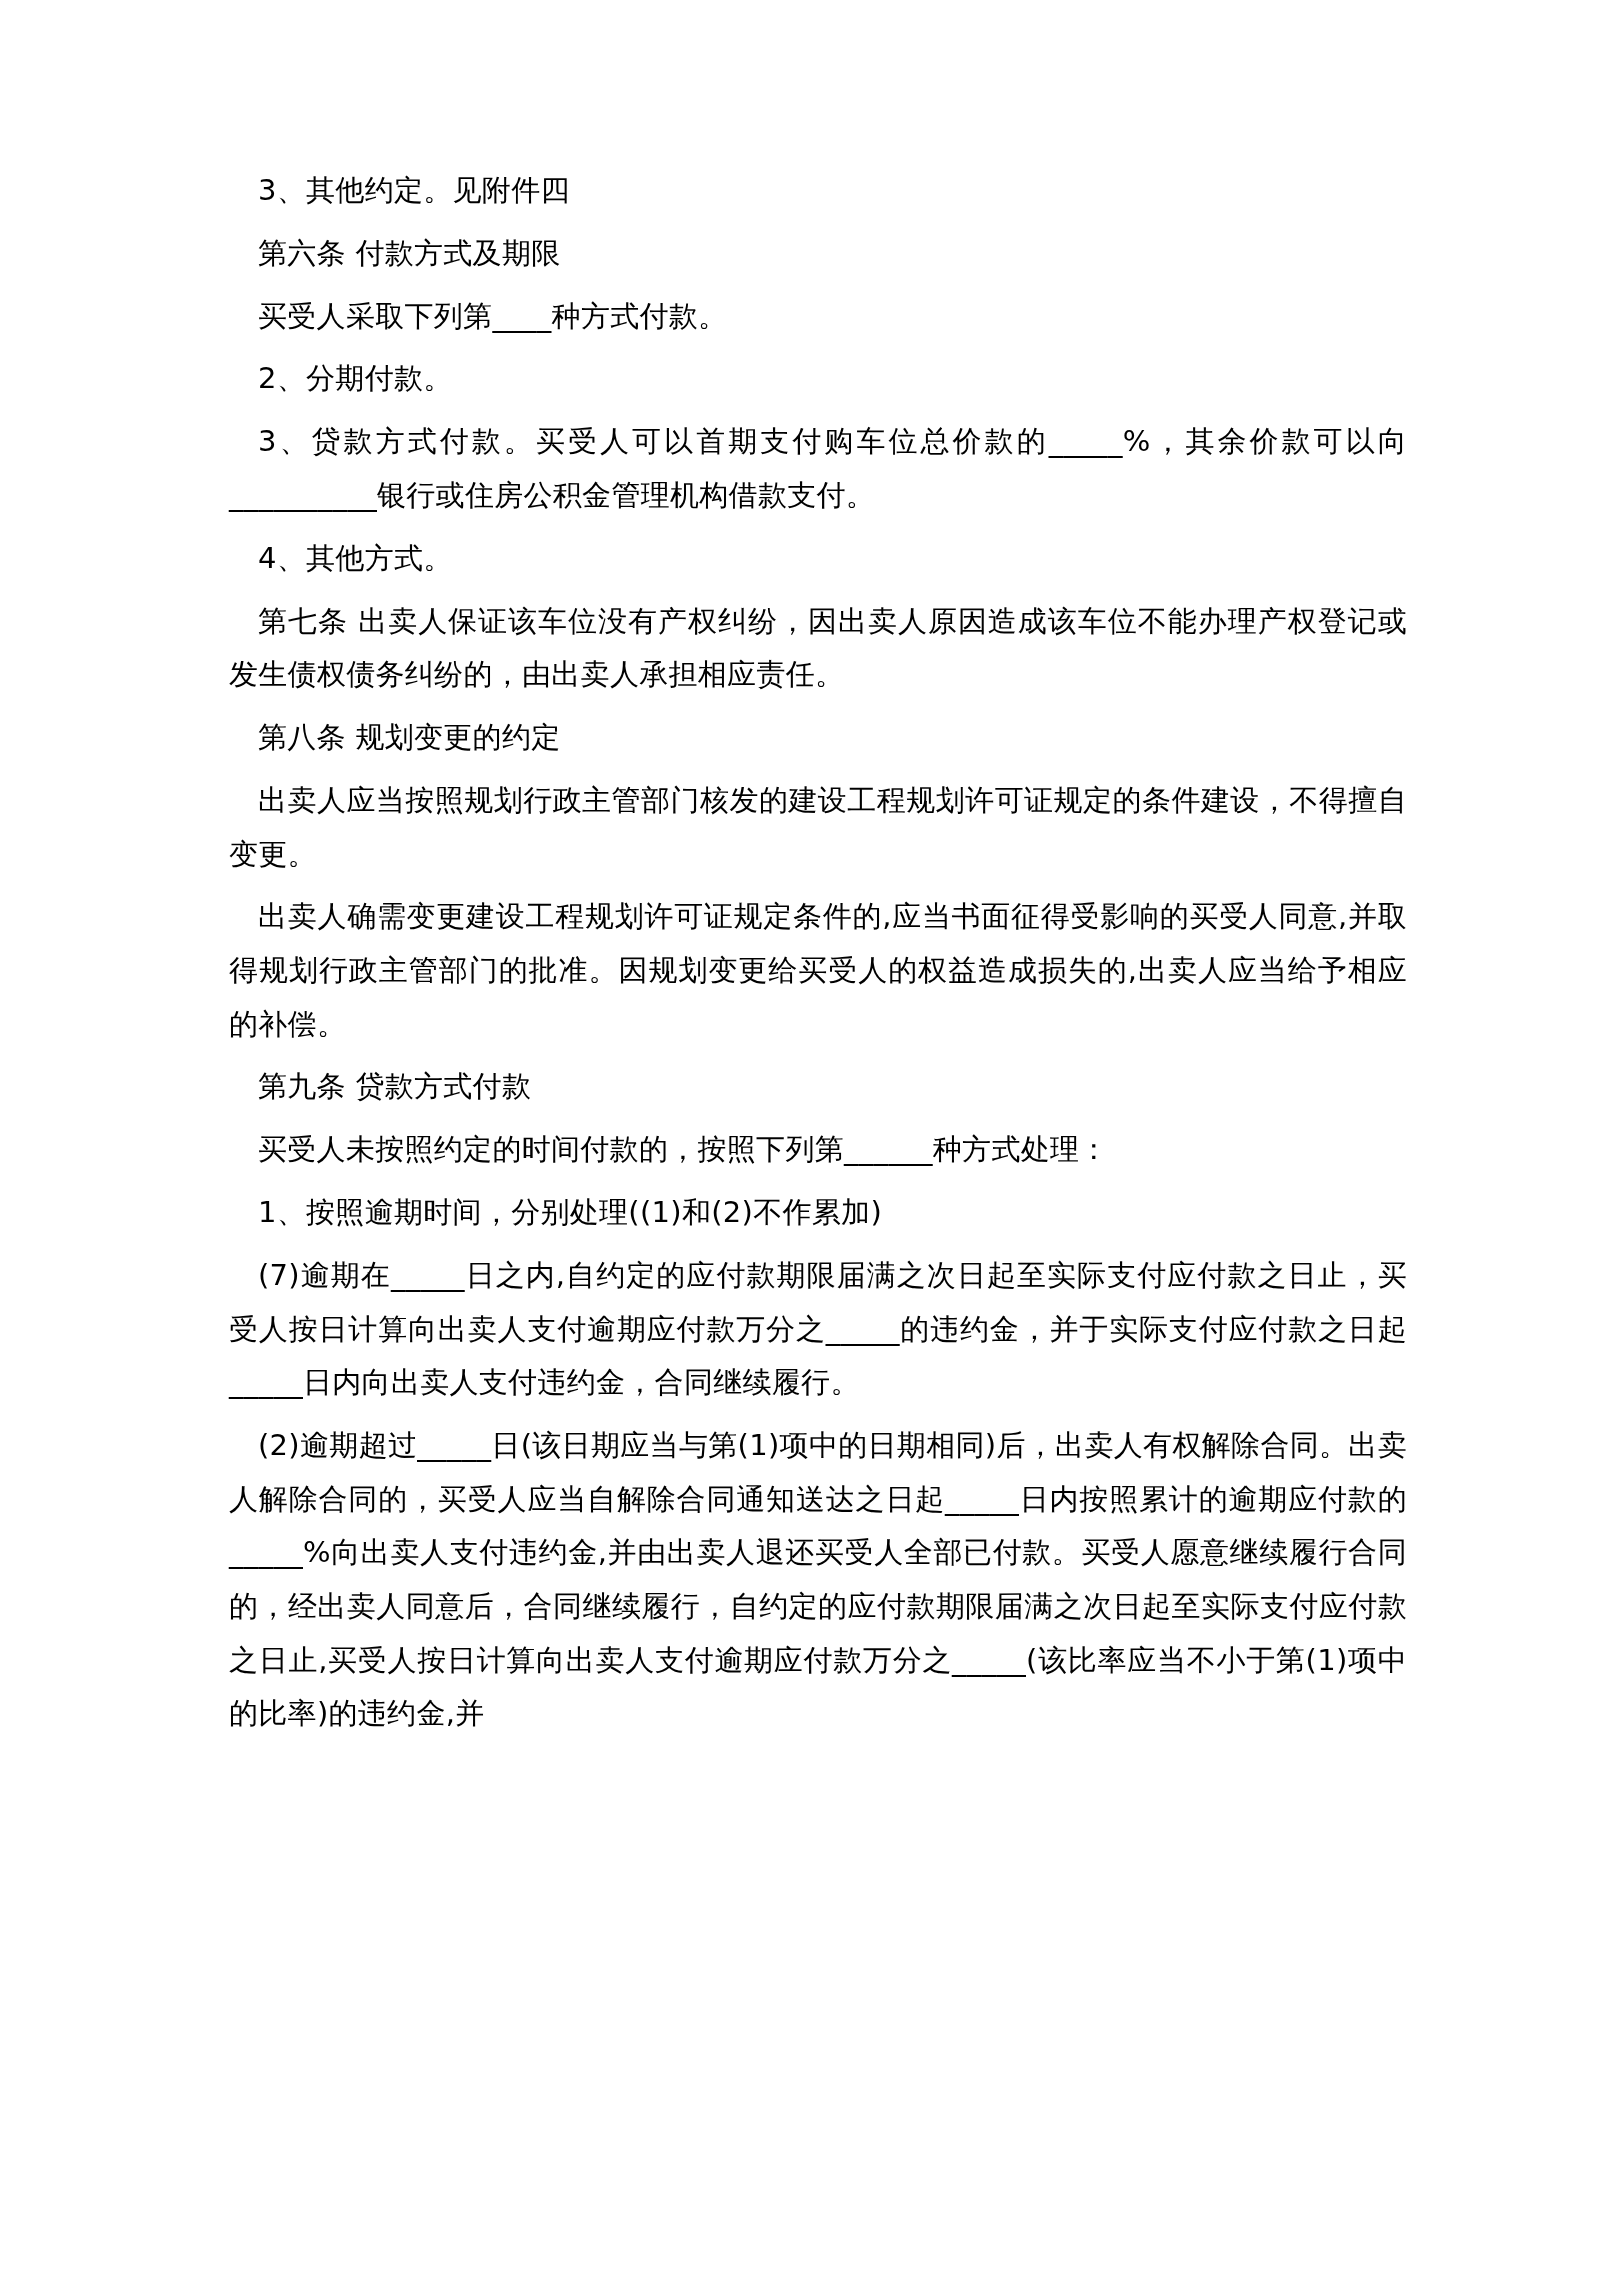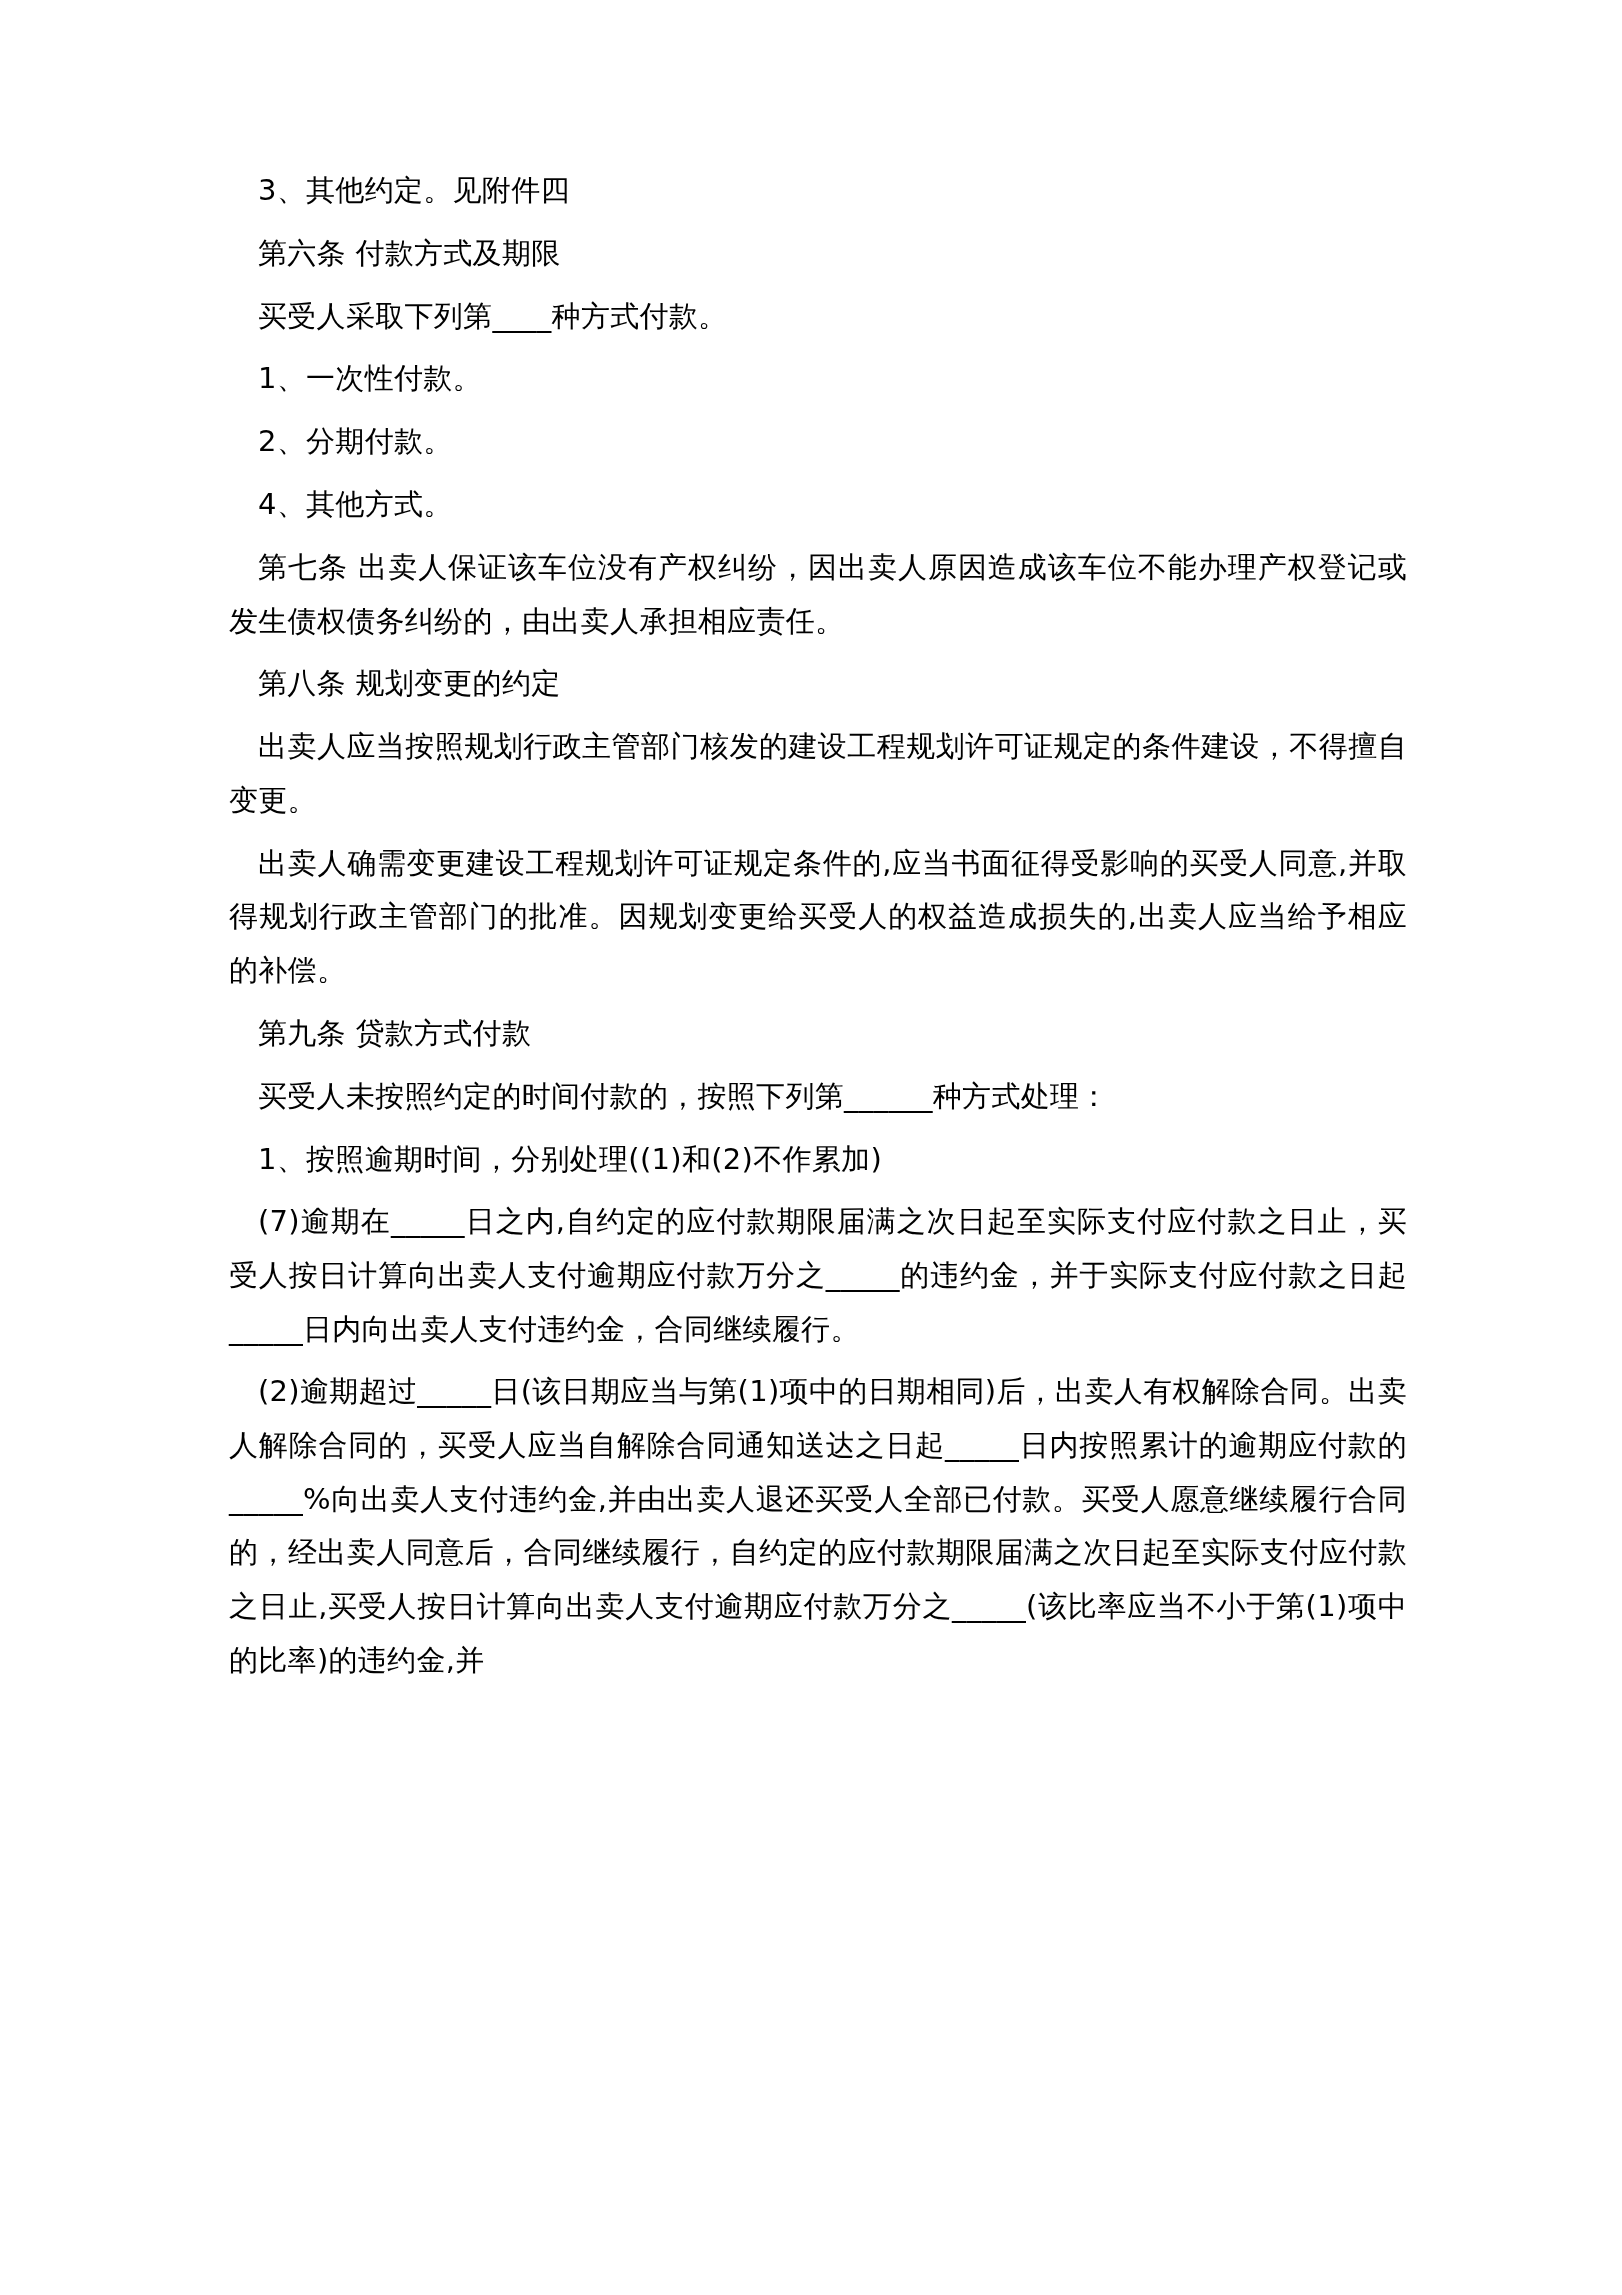--- a/index.html
+++ b/index.html
@@ -38,22 +38,22 @@
   }
 </style>
 </head>
 <body>
 
 <div class="page">
   <div class="doc-body">
     <p class="para indent">3、其他约定。见附件四</p>
     <p class="para indent">第六条  付款方式及期限</p>
     <p class="para indent">买受人采取下列第____种方式付款。</p>
-    <p class="para indent">1、一次性付款。</p>
     <p class="para indent">2、分期付款。</p>
+    <p class="para indent">3、贷款方式付款。买受人可以首期支付购车位总价款的_____%，其余价款可以向__________银行或住房公积金管理机构借款支付。</p>
     <p class="para indent">4、其他方式。</p>
     <p class="para indent">第七条  出卖人保证该车位没有产权纠纷，因出卖人原因造成该车位不能办理产权登记或发生债权债务纠纷的，由出卖人承担相应责任。</p>
     <p class="para indent">第八条  规划变更的约定</p>
     <p class="para indent">出卖人应当按照规划行政主管部门核发的建设工程规划许可证规定的条件建设，不得擅自变更。</p>
     <p class="para indent">出卖人确需变更建设工程规划许可证规定条件的,应当书面征得受影响的买受人同意,并取得规划行政主管部门的批准。因规划变更给买受人的权益造成损失的,出卖人应当给予相应的补偿。</p>
     <p class="para indent">第九条  贷款方式付款</p>
     <p class="para indent">买受人未按照约定的时间付款的，按照下列第______种方式处理：</p>
     <p class="para indent">1、按照逾期时间，分别处理((1)和(2)不作累加)</p>
     <p class="para indent">(7)逾期在_____日之内,自约定的应付款期限届满之次日起至实际支付应付款之日止，买受人按日计算向出卖人支付逾期应付款万分之_____的违约金，并于实际支付应付款之日起_____日内向出卖人支付违约金，合同继续履行。</p>
     <p class="para indent">(2)逾期超过_____日(该日期应当与第(1)项中的日期相同)后，出卖人有权解除合同。出卖人解除合同的，买受人应当自解除合同通知送达之日起_____日内按照累计的逾期应付款的_____%向出卖人支付违约金,并由出卖人退还买受人全部已付款。买受人愿意继续履行合同的，经出卖人同意后，合同继续履行，自约定的应付款期限届满之次日起至实际支付应付款之日止,买受人按日计算向出卖人支付逾期应付款万分之_____(该比率应当不小于第(1)项中的比率)的违约金,并</p>

